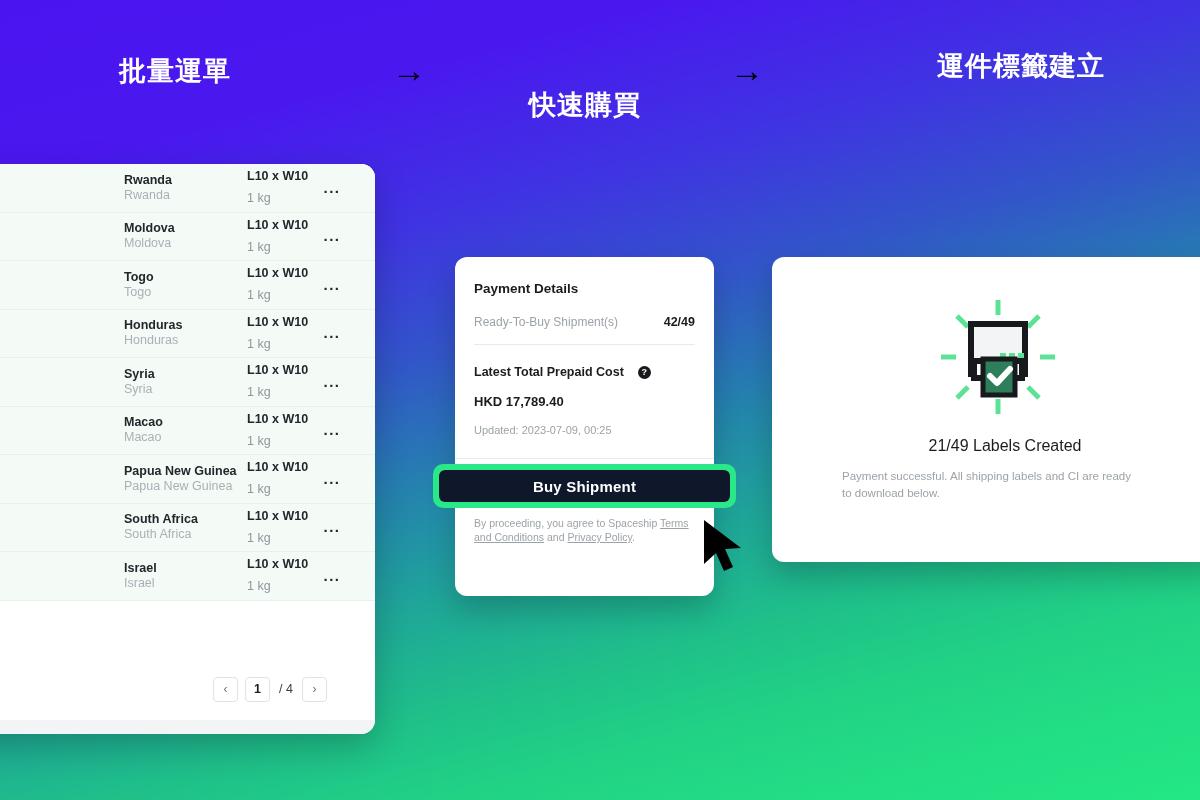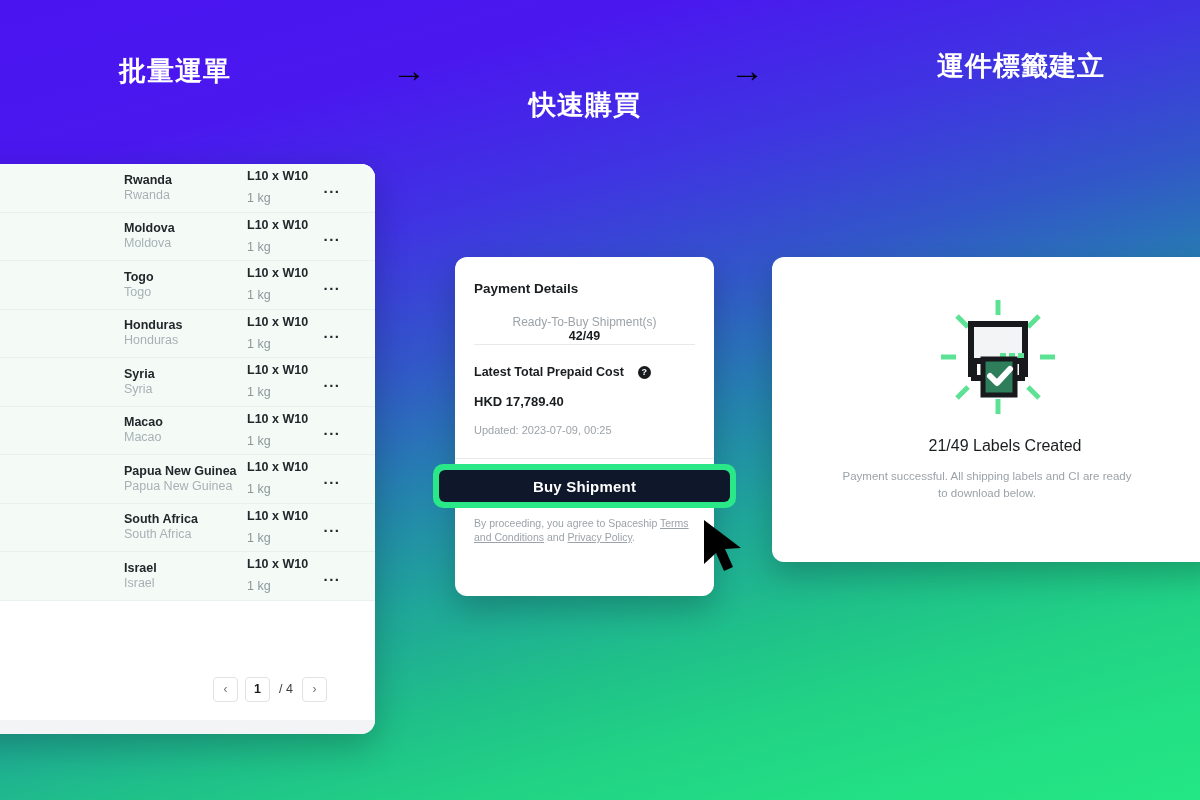--- a/index.html
+++ b/index.html
@@ -99,21 +99,21 @@
     position: absolute; left: 455px; top: 257px; width: 259px; height: 339px;
     background: #ffffff; border-radius: 12px;
     box-shadow: 0 14px 30px rgba(0,0,0,0.20);
   }
   .pay-title {
     position: absolute; left: 19px; top: 24px;
     font-size: 13.5px; font-weight: bold; color: #1a1d20;
   }
   .pay-row {
     position: absolute; left: 19px; top: 58px; width: 221px;
-    display: flex; justify-content: space-between; align-items: center; flex-direction: column;
+    display: flex; justify-content: space-between; align-items: center;
   }
   .pay-row .lbl { font-size: 12px; color: #9ca3a8; }
   .pay-row .val { font-size: 12.5px; color: #1a1d20; font-weight: bold; }
   .pay-div {
     position: absolute; left: 19px; top: 87px; width: 221px; height: 1px;
     background: #e7e9eb;
   }
   .pay-cost-label {
     position: absolute; left: 19px; top: 108px;
     font-size: 12.5px; font-weight: bold; color: #1a1d20;
@@ -158,21 +158,21 @@
     position: absolute; left: 772px; top: 257px; width: 452px; height: 305px;
     background: #ffffff; border-radius: 12px;
     box-shadow: 0 14px 30px rgba(0,0,0,0.20);
   }
   .succ-icon { position: absolute; left: 166px; top: 40px; width: 120px; height: 120px; }
   .succ-title {
     position: absolute; left: 0; top: 180px; width: 428px; text-align: center;
     font-size: 16px; color: #1a1d20; font-weight: normal; margin-left: 19px;
   }
   .succ-sub {
-    position: absolute; left: 70px; top: 211px; width: 290px; text-align: center;
+    position: absolute; left: 70px; top: 211px; width: 290px; text-align: left;
     font-size: 11.5px; color: #9ca3a8; line-height: 17px;
   }
 
   
   .cursor { position: absolute; left: 700px; top: 518px; width: 52px; height: 56px; }
 </style>
 </head>
 <body>
 
 <div class="header">

